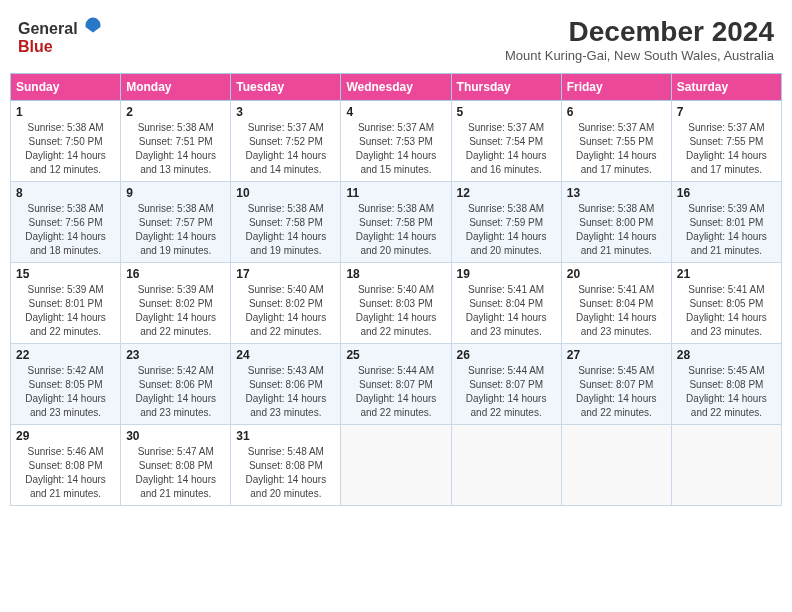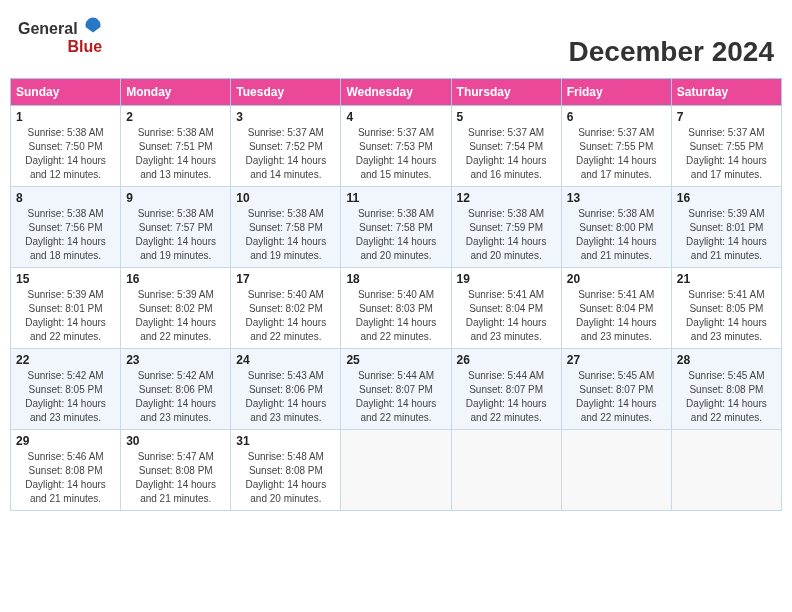--- a/index.html
+++ b/index.html
@@ -13,21 +13,20 @@
     .header {
       display: flex;
       justify-content: space-between;
       align-items: flex-start;
       margin-bottom: 4px;
       padding: 6px 8px;
     }
     .logo {
       display: flex;
       align-items: center;
-      text-align: right;
     }
     .logo-text-general {
       font-size: 16px;
       font-weight: bold;
       color: #333;
     }
     .logo-text-blue {
       font-size: 16px;
       font-weight: bold;
       color: #b91c1c;
@@ -37,21 +36,20 @@
       height: 18px;
       margin-left: 2px;
     }
     .title-block {
       text-align: right;
     }
     .month-year {
       font-size: 28px;
       font-weight: bold;
       color: #333;
-      margin-top: 20px;
     }
     .location {
       font-size: 13px;
       color: #555;
     }
     .calendar {
       width: 100%;
       border-collapse: collapse;
       font-size: 10.5px;
     }
@@ -100,20 +98,21 @@
       <span class="logo-text-general">General</span>
       <svg class="logo-icon" viewBox="0 0 24 24" fill="#2878c8">
         <path d="M12 2C6 2 2 8 2 12c0 1 .2 2 .5 3L12 22l9.5-7c.3-1 .5-2 .5-3 0-4-4-10-10-10z"></path>
       </svg>
       <br>
       <span class="logo-text-blue">Blue</span>
     </div>
   </div>
   <div class="title-block">
     <div class="month-year">December 2024</div>
+    <div class="location">Mount Kuring-Gai, New South Wales, Australia</div>
   </div>
 </div>
 
 <table class="calendar">
   <thead>
     <tr>
       <th>Sunday</th>
       <th>Monday</th>
       <th>Tuesday</th>
       <th>Wednesday</th>

